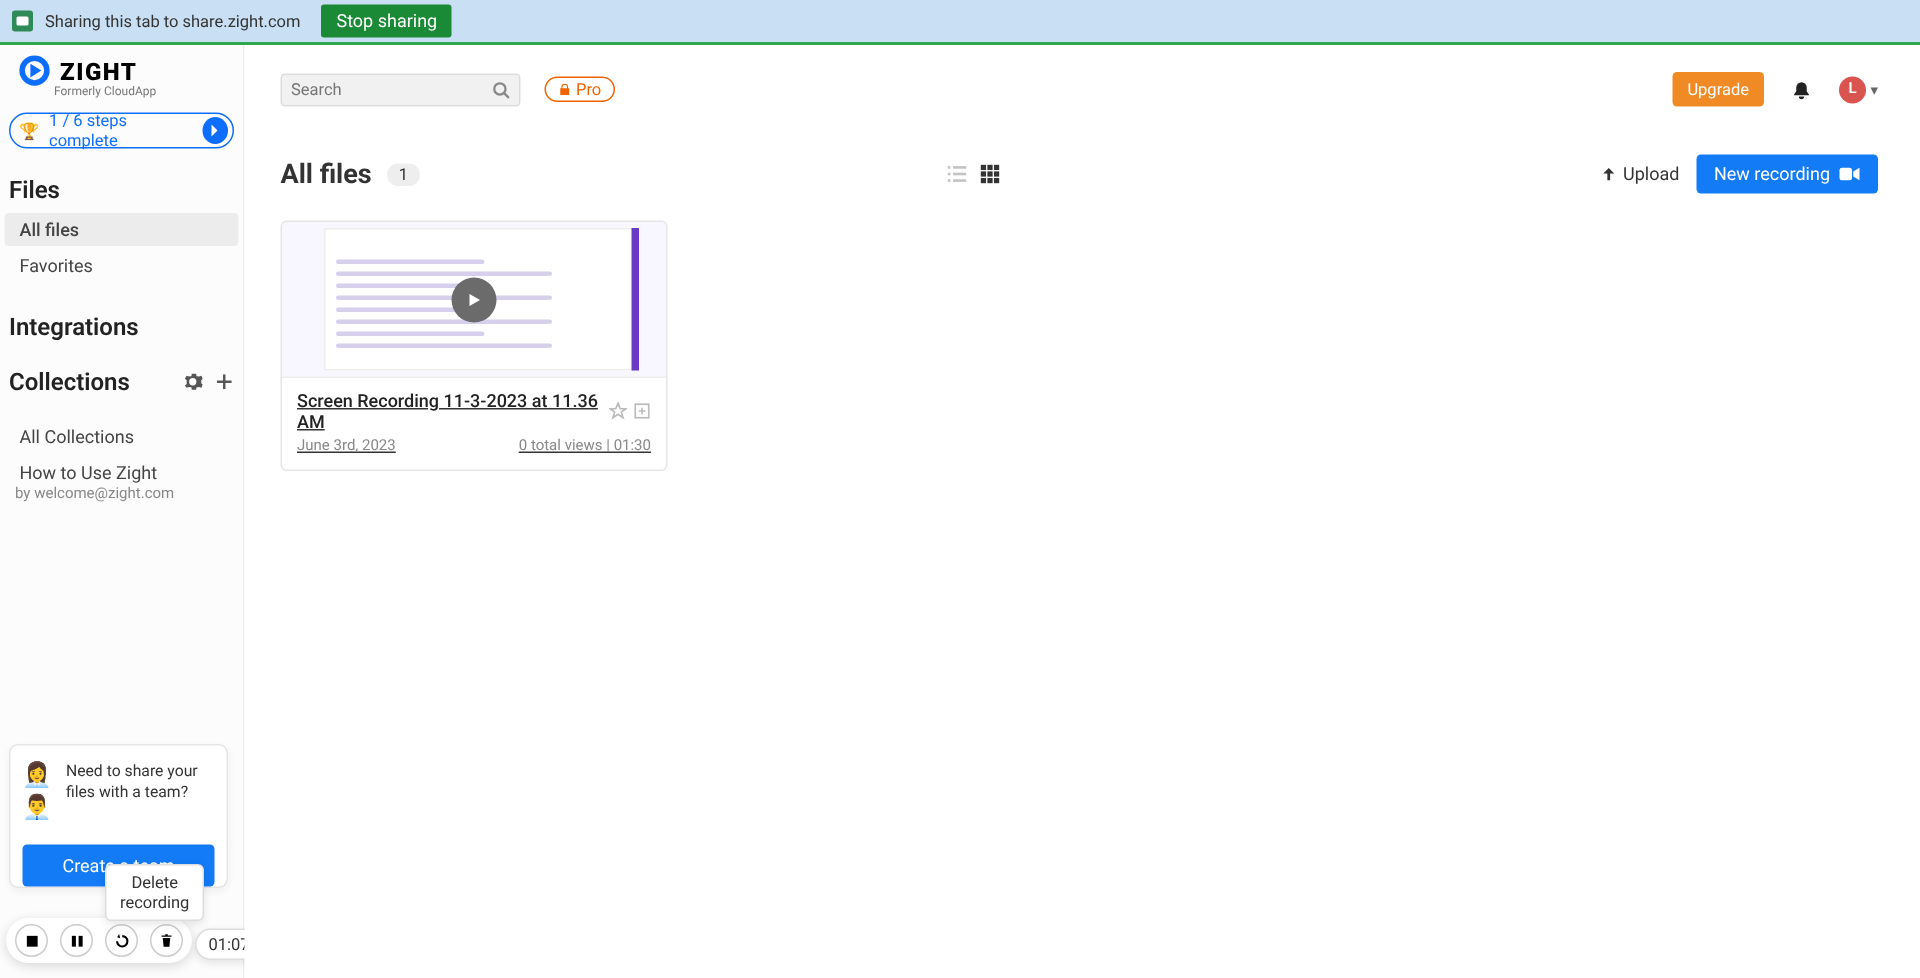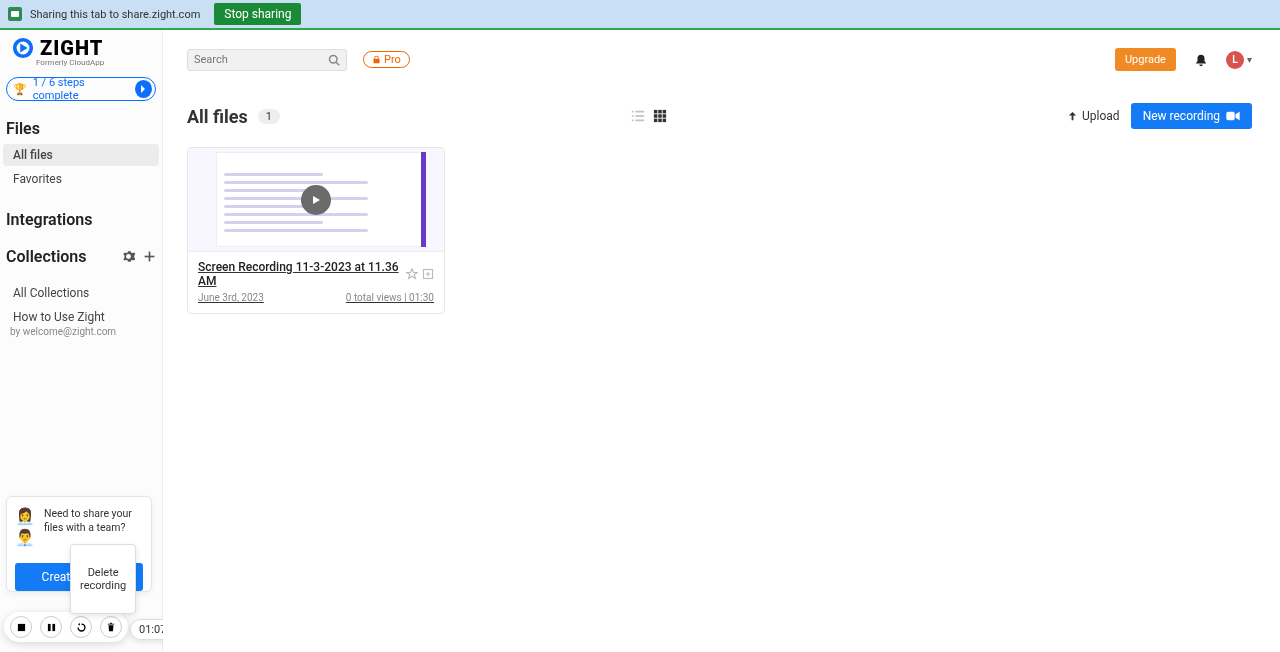--- a/index.html
+++ b/index.html
@@ -10,21 +10,21 @@
   .share-bar .share-icon { width: 14px; height: 14px; background: #2e8b57; border-radius: 2px; margin-right: 8px; display:flex; align-items:center; justify-content:center;}
   .share-bar .share-icon svg{fill:#fff;}
   .share-bar .stop-sharing { background: #1a8a37; color: #fff; border: none; padding: 4px 10px; border-radius: 2px; margin-left: 14px; font-size: 12px; cursor: pointer; }
   .green-line { height: 2px; background: #2fa74e; }
 
   .app { display: flex; height: calc(652px - 30px); }
   .sidebar { width: 163px; border-right: 1px solid #eee; padding: 6px 0 0 0; position: relative; background:#fcfcfc;}
   .main { flex: 1; background: #fff; position: relative; }
 
   .logo-wrap { padding-left: 12px; display:flex; align-items:center; gap:6px;}
-  .logo-text { font-size: 20px; font-weight: 900; letter-spacing: 1px; color:#000;}
+  .logo-text { font-size: 16px; font-weight: 900; letter-spacing: 1px; color:#000;}
   .logo-sub { font-size: 8px; color: #777; padding-left: 36px; margin-top:-2px;}
   .logo-mark { width: 22px; height: 22px; }
   .logo-mark circle{fill:none;stroke:#0d6efd;stroke-width:4;}
   .logo-mark path{fill:#0d6efd;}
 
   .progress-pill { margin: 10px 6px 14px 6px; height: 24px; border: 1.5px solid #0d6efd; border-radius: 12px; display: flex; align-items: center; padding: 0 3px 0 6px; font-size: 11px; color: #0d6efd; gap: 6px; }
   .progress-pill .trophy{color:#c28a00;}
   .progress-pill .arrow-btn { margin-left:auto; width: 18px; height: 18px; background: #0d6efd; border-radius: 50%; display:flex; align-items:center; justify-content:center; }
   .progress-pill .arrow-btn svg{fill:#fff; width:10px; height:10px;}
 
@@ -71,21 +71,21 @@
   .card-actions{ margin-left:auto; display:flex; gap:4px; color:#bbb;}
   .card-meta { display:flex; justify-content:space-between; font-size: 10px; color:#888; margin-top:4px;}
 
   
   .tip-box { position:absolute; left:6px; bottom:60px; width:146px; background:#fff; border:1px solid #e5e5e5; border-radius:6px; box-shadow:0 2px 6px rgba(0,0,0,0.06); padding:10px 8px 0 8px;}
   .tip-body { display:flex; gap:6px; font-size: 10.5px; line-height:1.3; }
   .tip-body .people{font-size:16px; }
   .create-team-btn { background:#127bf5; color:#fff; border:none; width:100%; margin-top:14px; padding:7px 0; border-radius:3px; font-size:12px;}
 
   
-  .del-tooltip { position:absolute; left:70px; bottom:38px; background:#fff; border:1px solid #ddd; border-radius:4px; padding:21px 9px; font-size:11px; text-align:center; line-height:1.2; box-shadow:0 2px 6px rgba(0,0,0,0.1); z-index:5;}
+  .del-tooltip { position:absolute; left:70px; bottom:38px; background:#fff; border:1px solid #ddd; border-radius:4px; padding:5px 9px; font-size:11px; text-align:center; line-height:1.2; box-shadow:0 2px 6px rgba(0,0,0,0.1); z-index:5;}
   
   
   .recorder { position:absolute; left:4px; bottom:10px; display:flex; align-items:center; gap:8px; background:#fff; border-radius:24px; padding:4px 6px; box-shadow:0 2px 8px rgba(0,0,0,0.15);}
   .rec-btn { width:22px; height:22px; border:1px solid #ccc; border-radius:50%; display:flex; align-items:center; justify-content:center; background:#fff;}
   .timer-pill { background:#fff; border:1px solid #ddd; border-radius:14px; padding:3px 8px; font-size:11px; margin-left:4px; position:absolute; left:126px; bottom:12px; box-shadow:0 2px 6px rgba(0,0,0,0.1);}
   
   svg{display:block;}
 </style>
 </head>
 <body>

